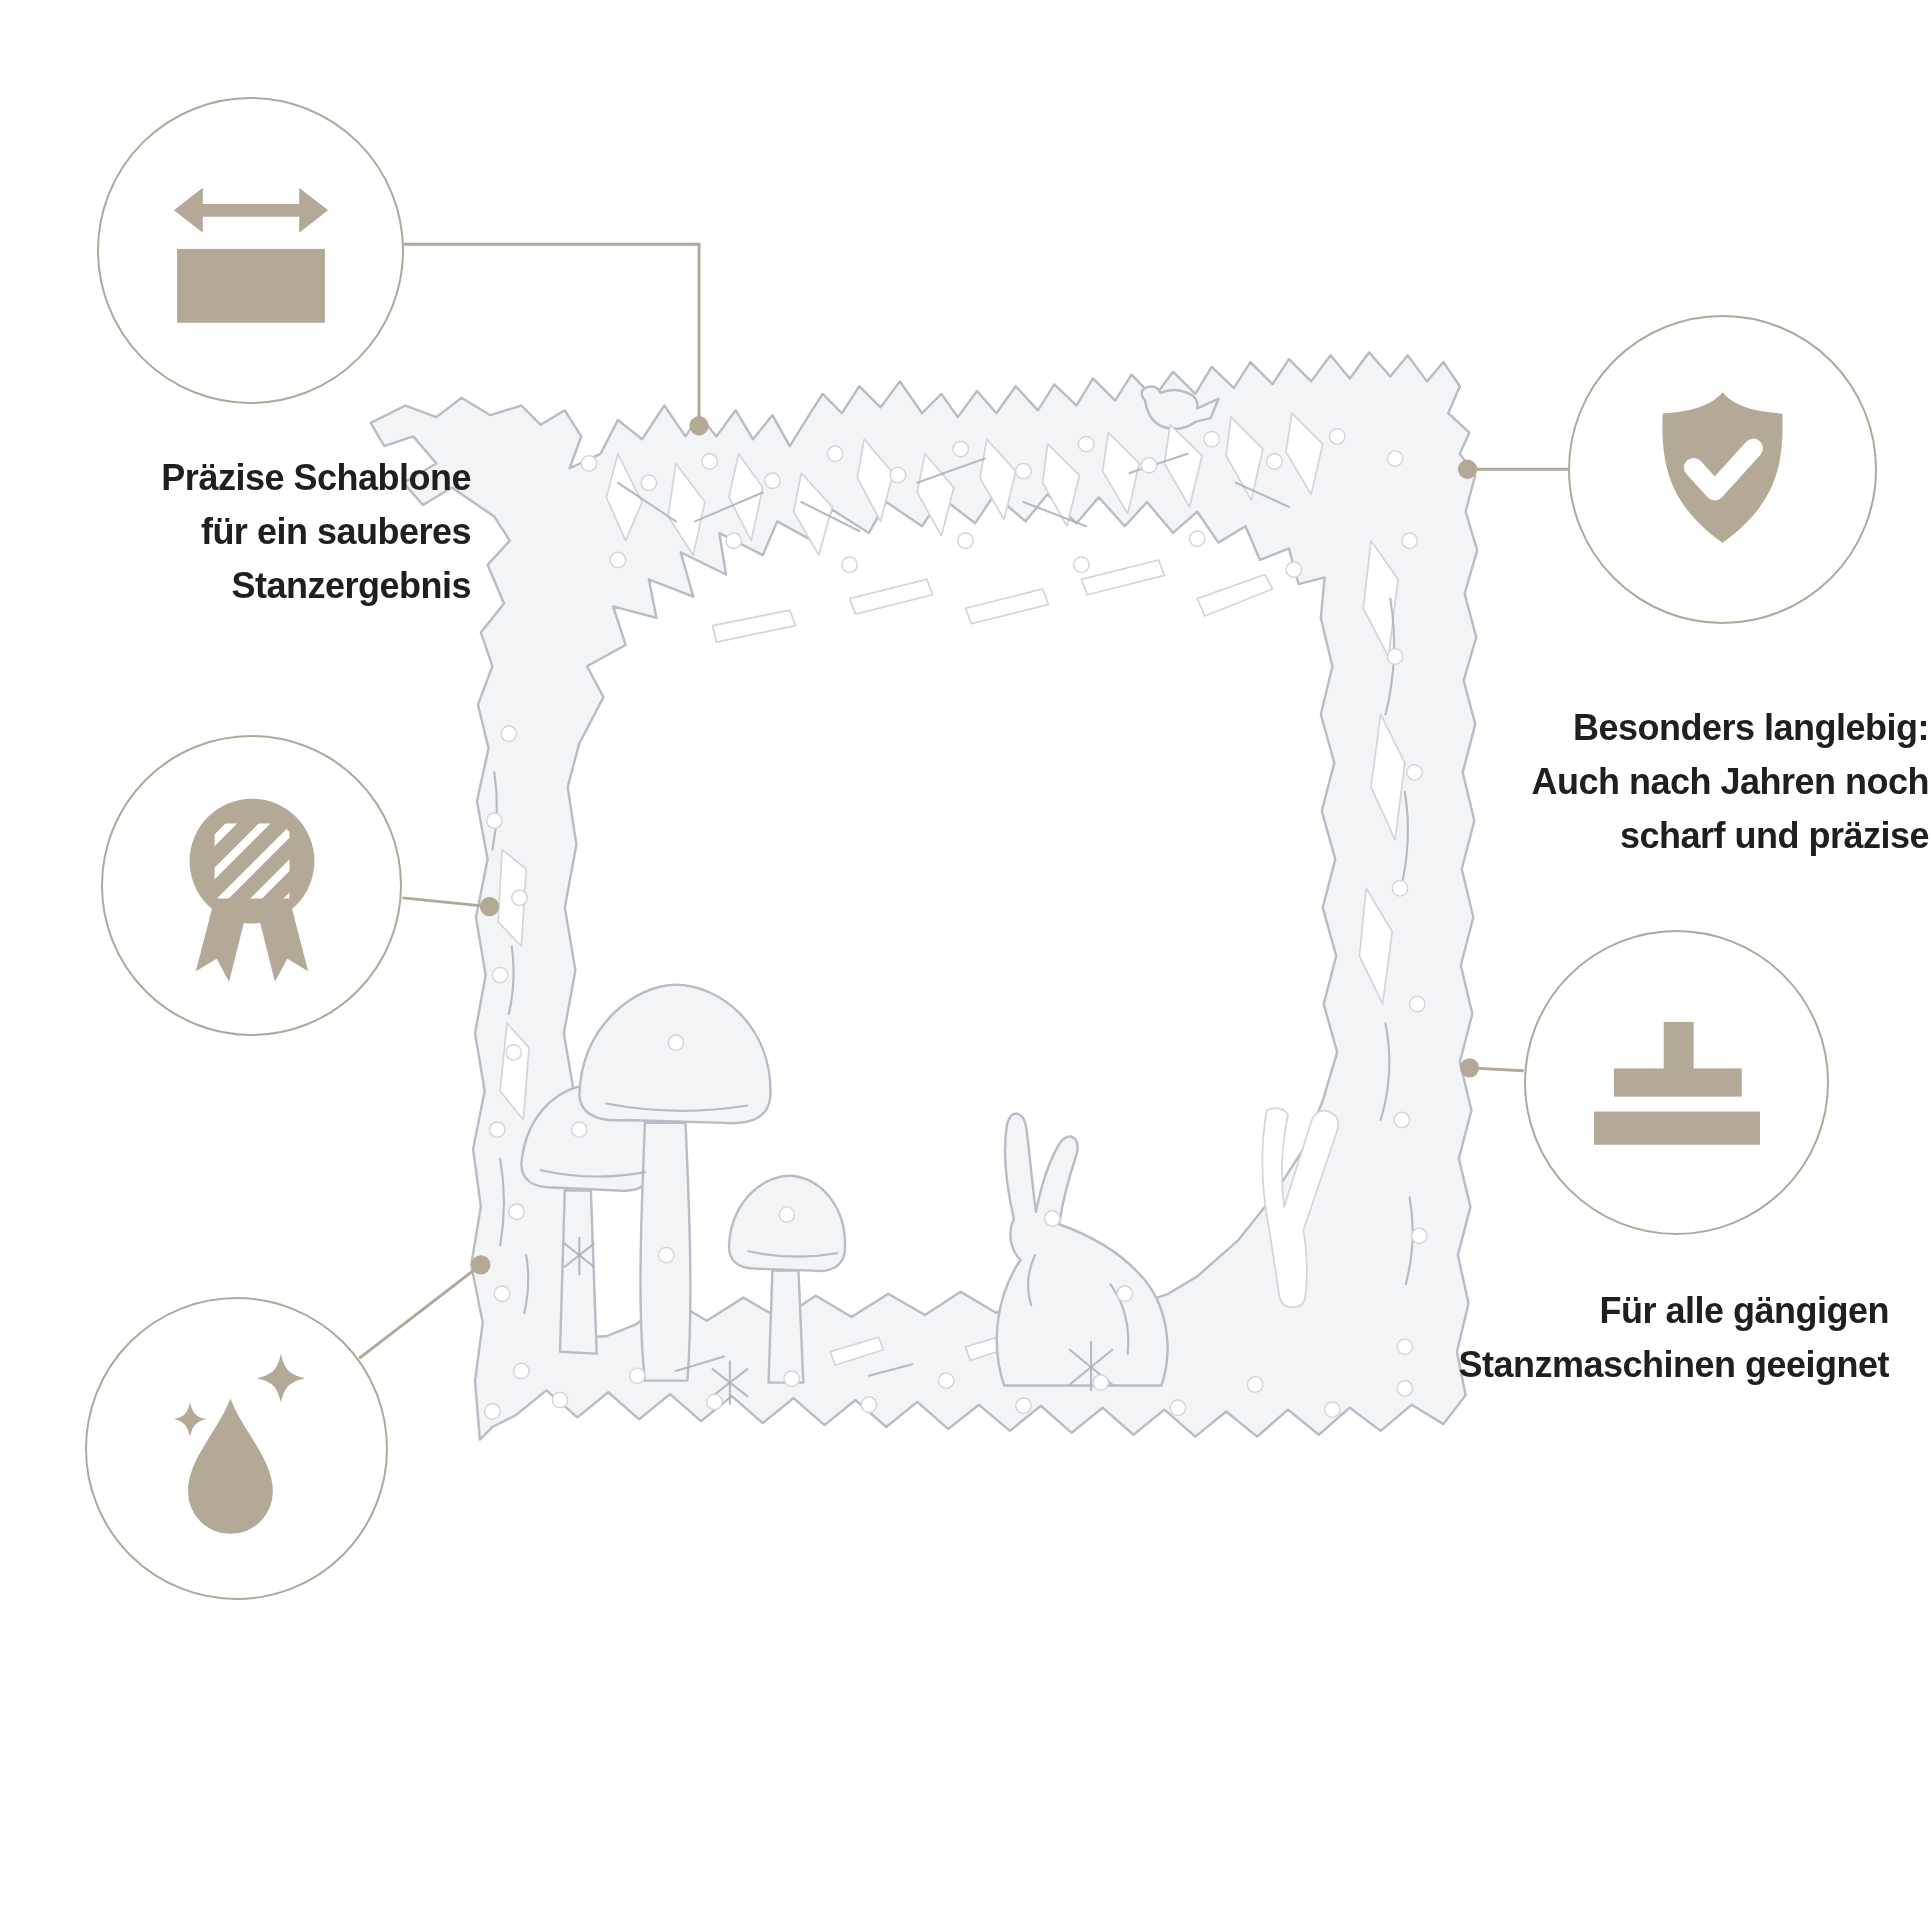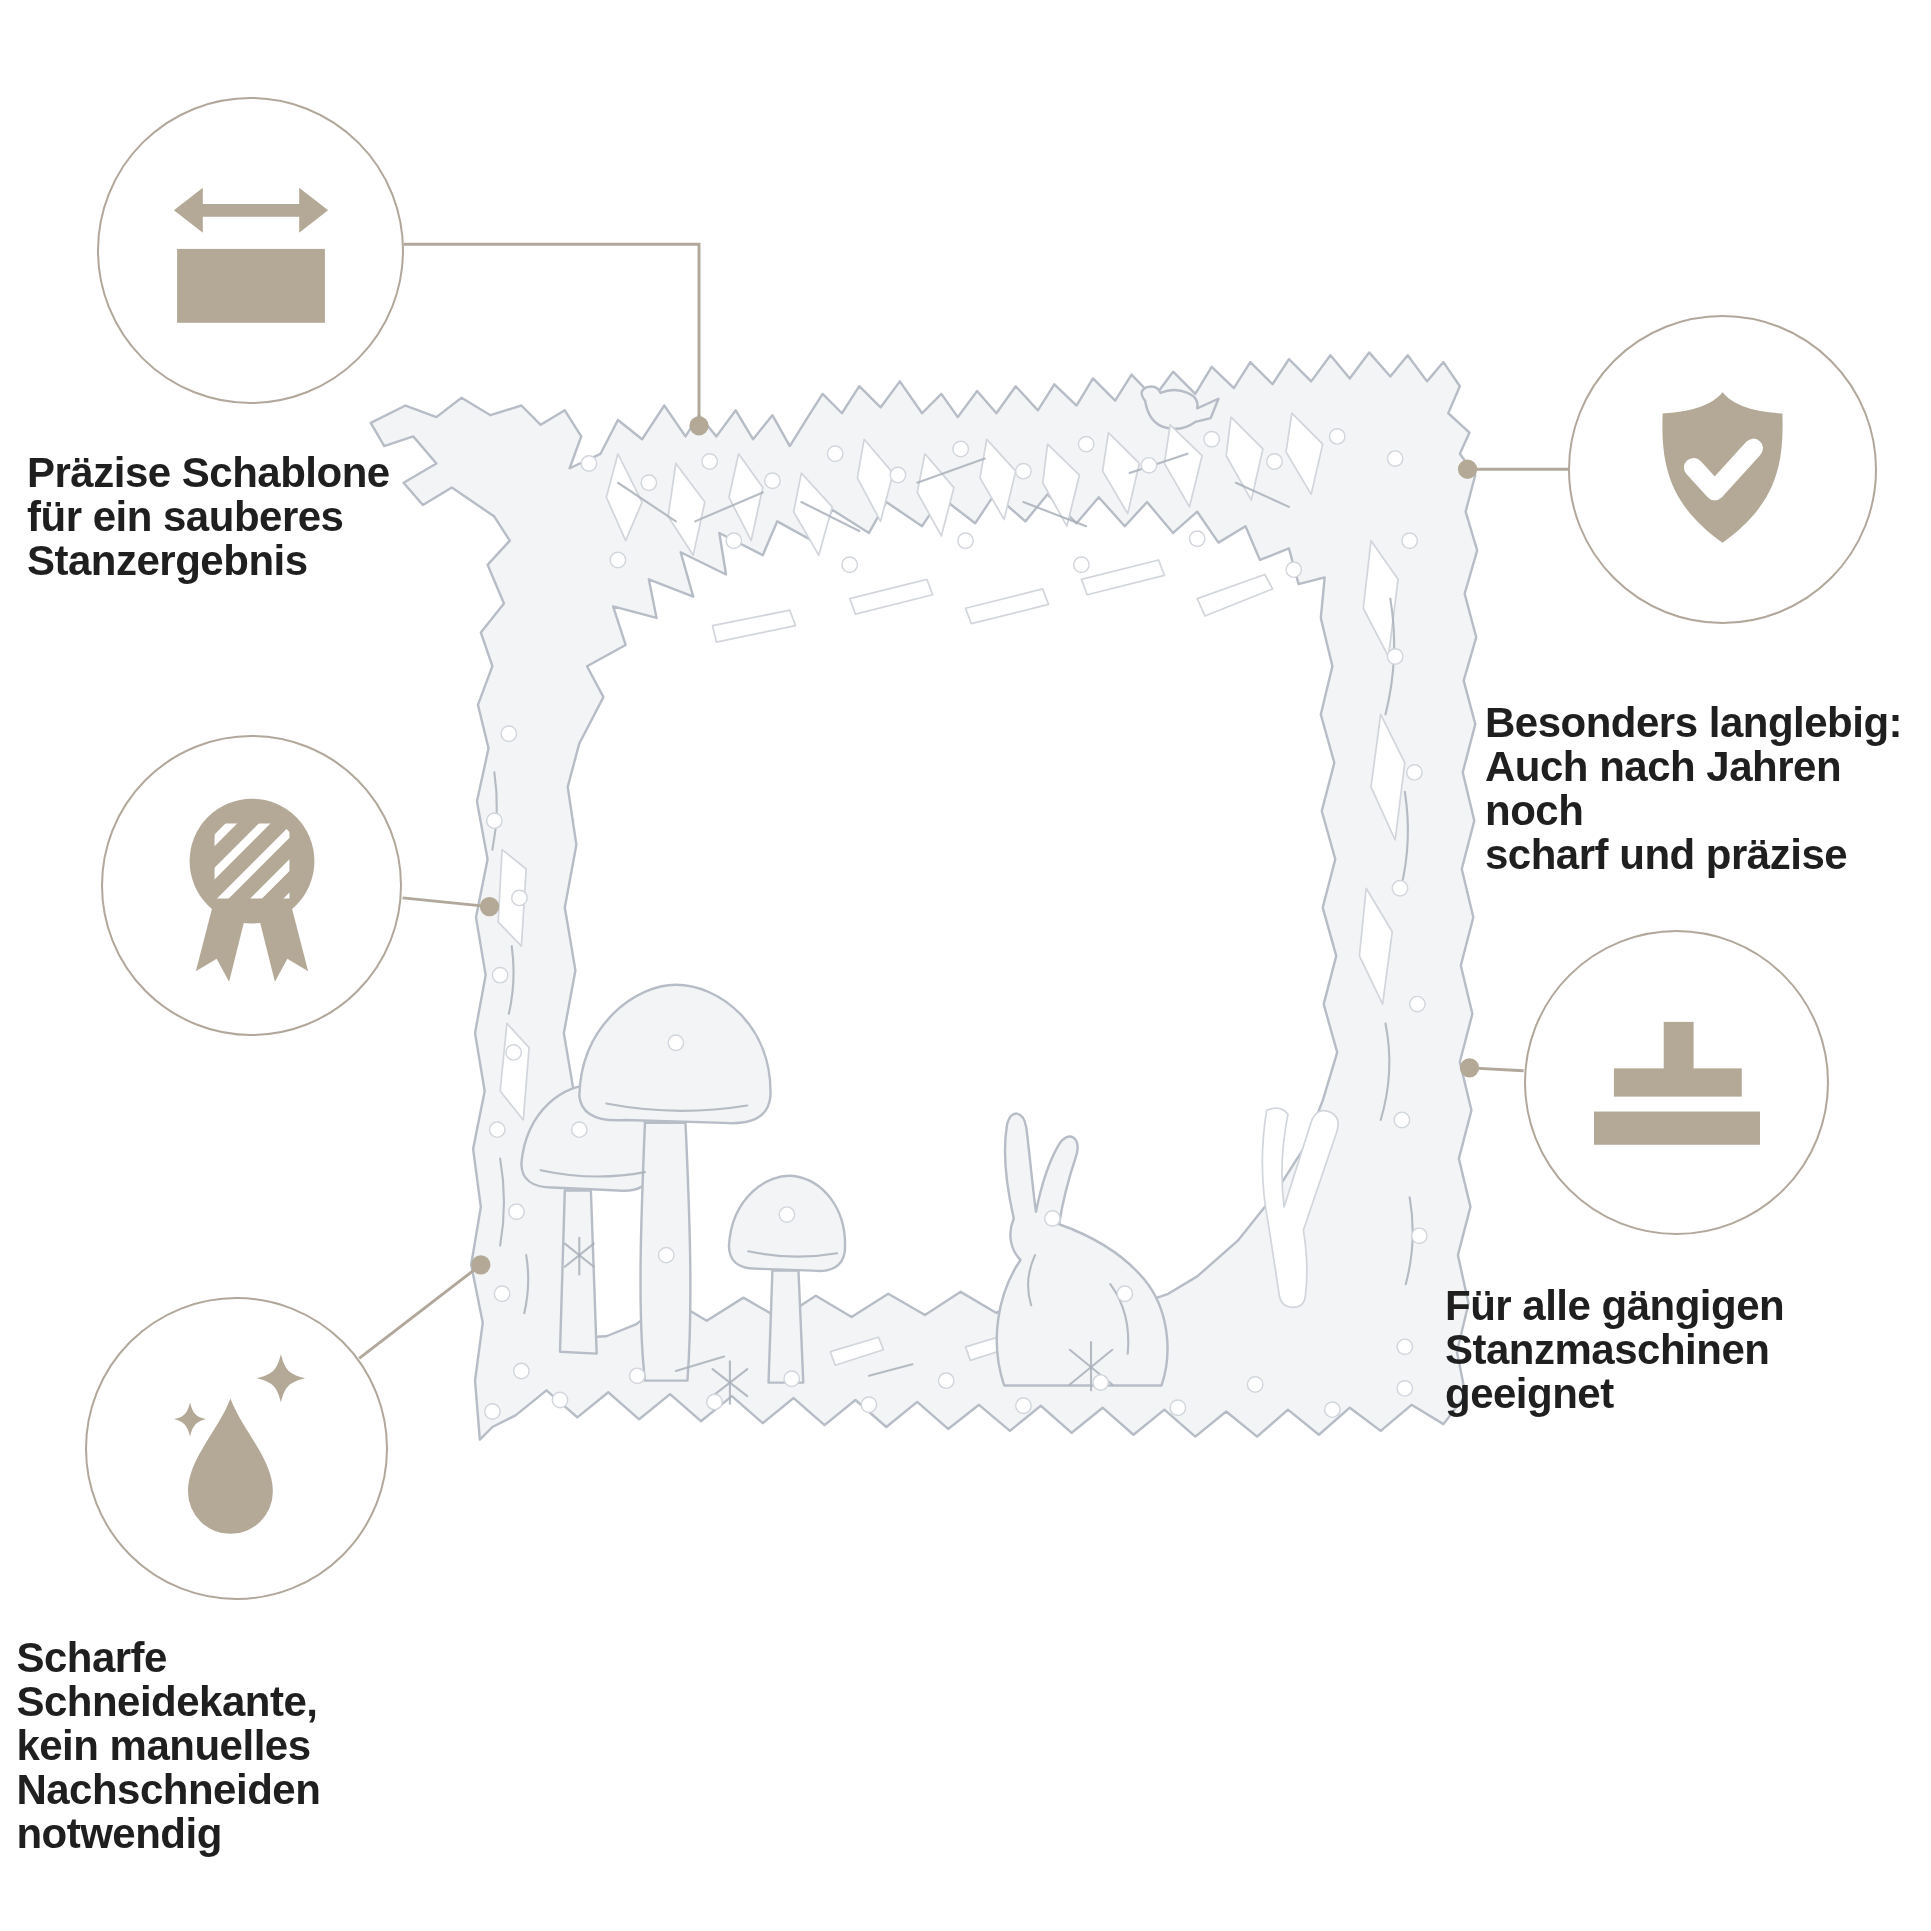--- a/index.html
+++ b/index.html
@@ -26,22 +26,22 @@
     position:absolute;box-sizing:border-box;border-radius:50%;
     border:2.9px solid var(--line,#b1a79a);background:#fff;
     display:flex;align-items:center;justify-content:center;
   }
   .ac{fill:var(--accent,#b3a996);}
   .icon{display:block;}
 
   
   .feature-label{
     position:absolute;color:var(--text,#1f1f1f);
-    font-size:42px;line-height:44px;font-weight:700;letter-spacing:-0.5px;
-    text-align:left;white-space:pre-line;
+    font-size:36px;line-height:54px;font-weight:700;letter-spacing:-0.5px;
+    text-align:right;white-space:pre-line;
   }
   #t1{left:27px;top:451px;width:444px;}
   #t2{left:7.7px;top:1075px;width:425px;}
   #t3{left:16.4px;top:1636px;width:444px;}
   #t4{left:1485px;top:661px;width:444px;margin-top:40px;}
   #t5{left:1445px;top:1284px;width:444px;}
 
   #c1{left:97px;top:97px;width:307px;height:307px;}
   #c2{left:101px;top:735px;width:301px;height:301px;}
   #c3{left:85px;top:1297px;width:303px;height:303px;}
@@ -289,23 +289,20 @@
     <svg class="icon" width="166" height="145" viewBox="0 0 100 87">
       <rect class="ac" x="42" y="7" width="18" height="32"></rect>
       <rect class="ac" x="12" y="35" width="77" height="17"></rect>
       <rect class="ac" x="0" y="61" width="100" height="20"></rect>
     </svg>
   </div>
 
   <div id="t1" class="feature-label">Präzise Schablone
 für ein sauberes
 Stanzergebnis</div>
-  <div id="t3" class="feature-label">Scharfe Schneidekante,
-kein manuelles
-Nachschneiden notwendig</div>
   <div id="t4" class="feature-label">Besonders langlebig:
 Auch nach Jahren noch
 scharf und präzise</div>
   <div id="t5" class="feature-label">Für alle gängigen
 Stanzmaschinen geeignet</div>
 
 </div>
 
 
 </body></html>

